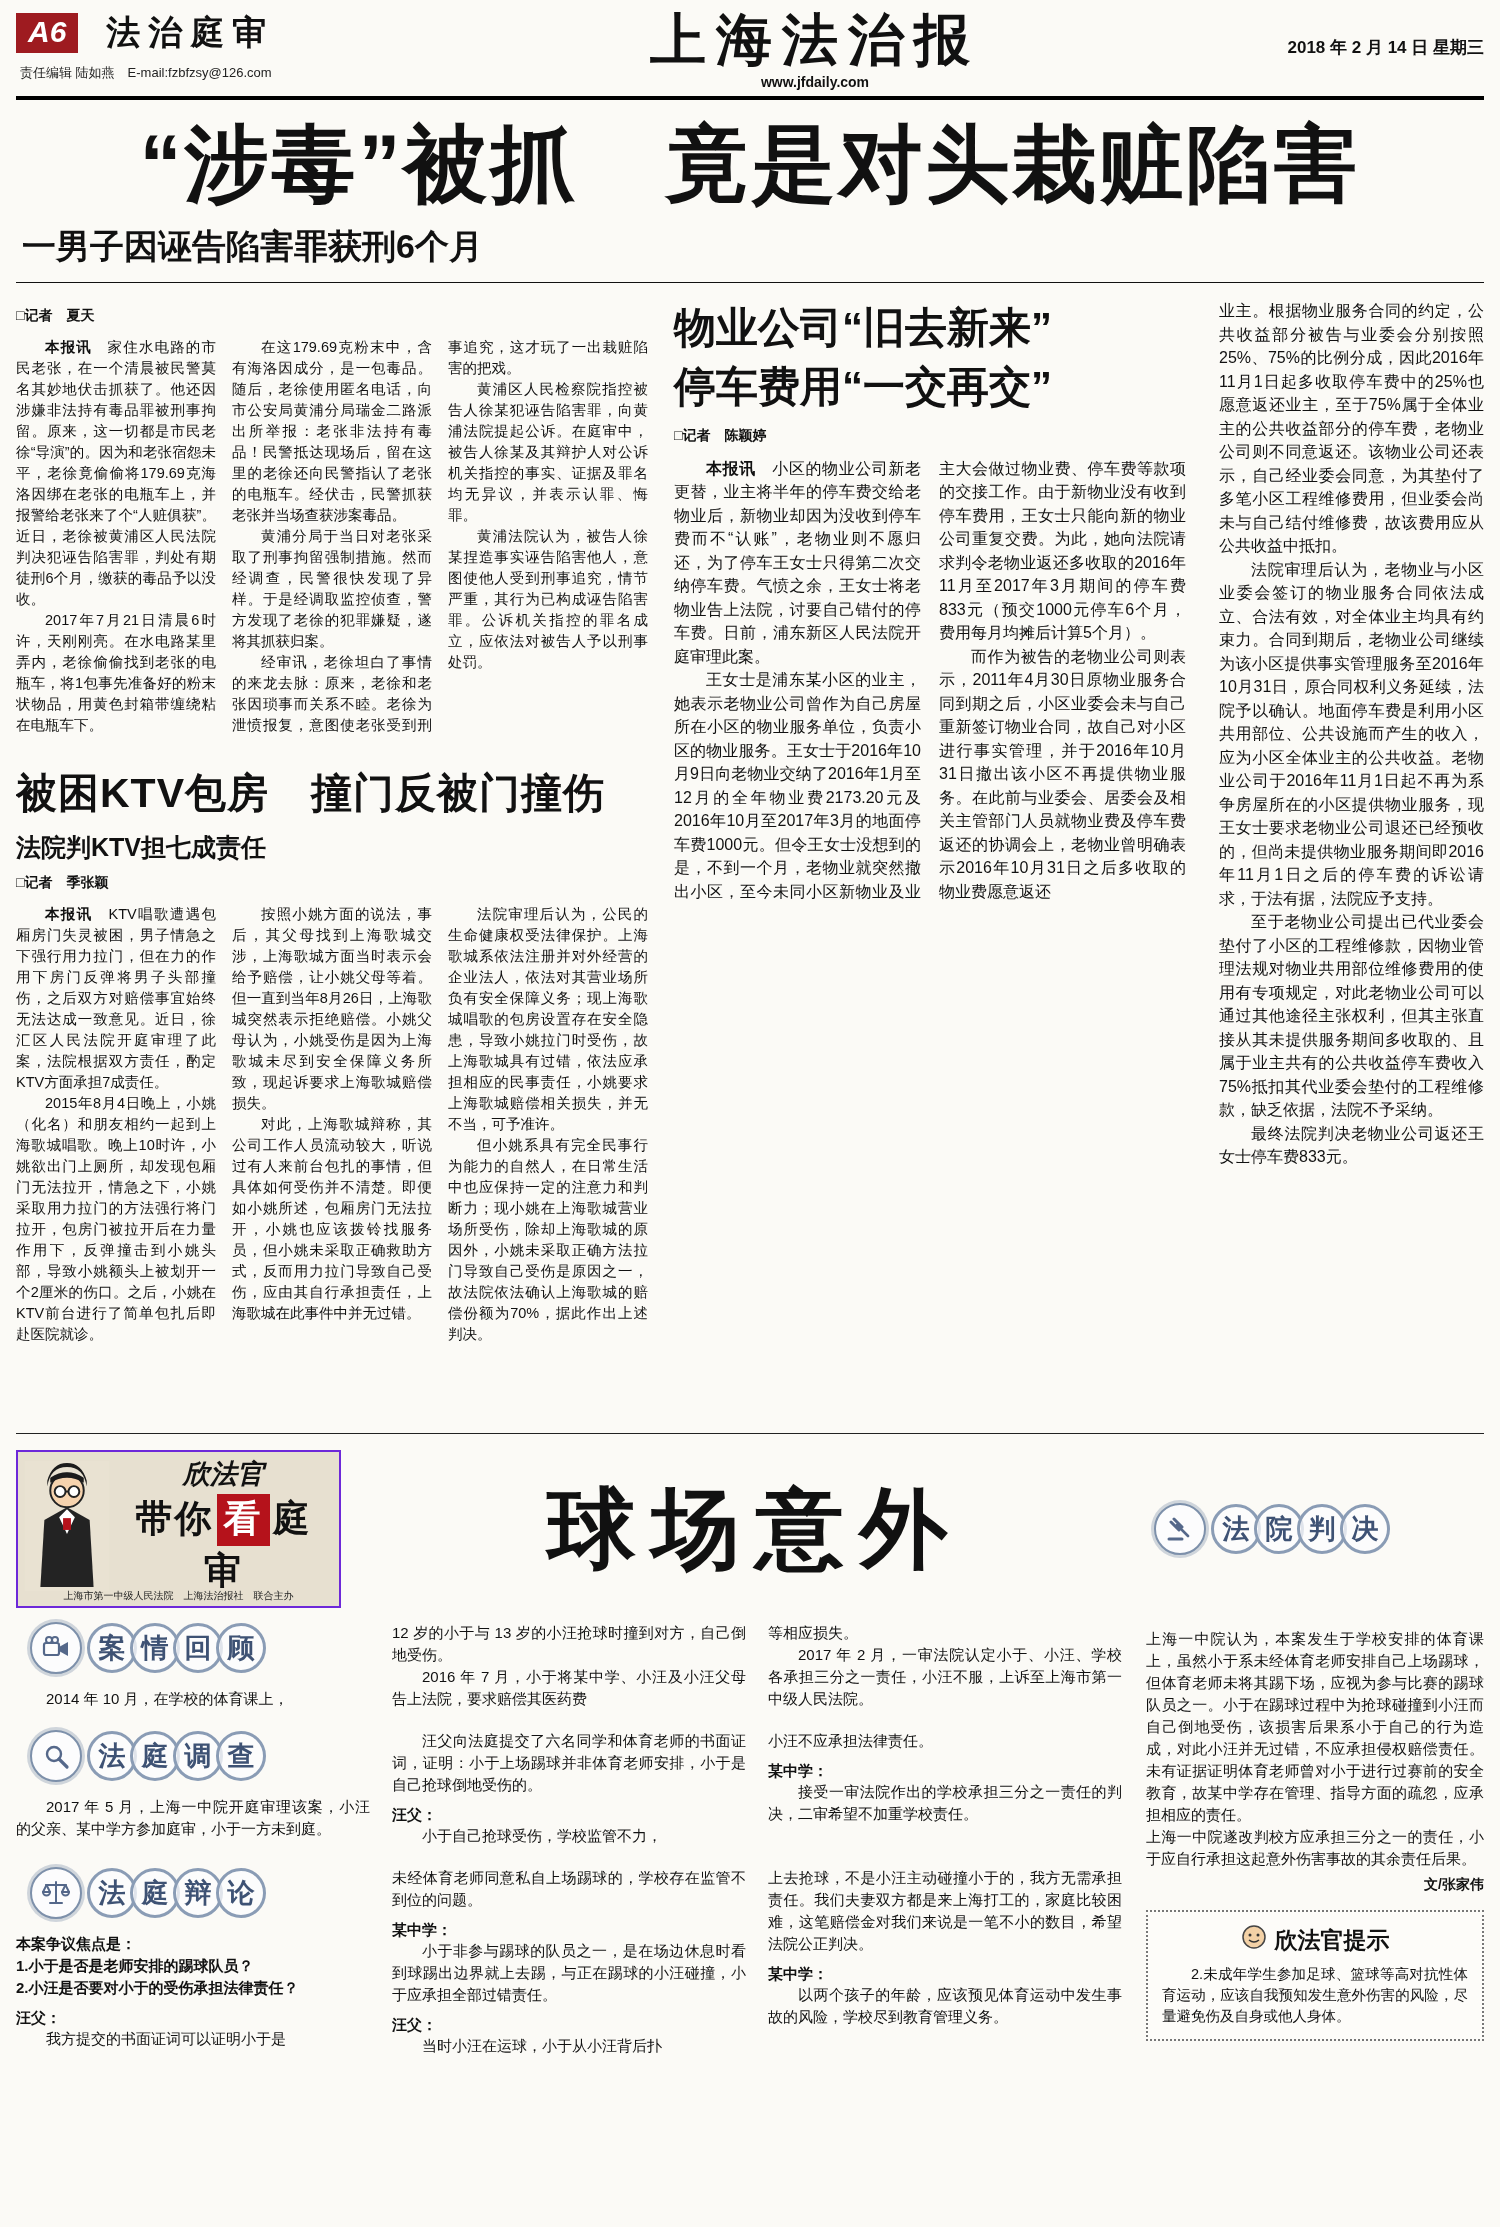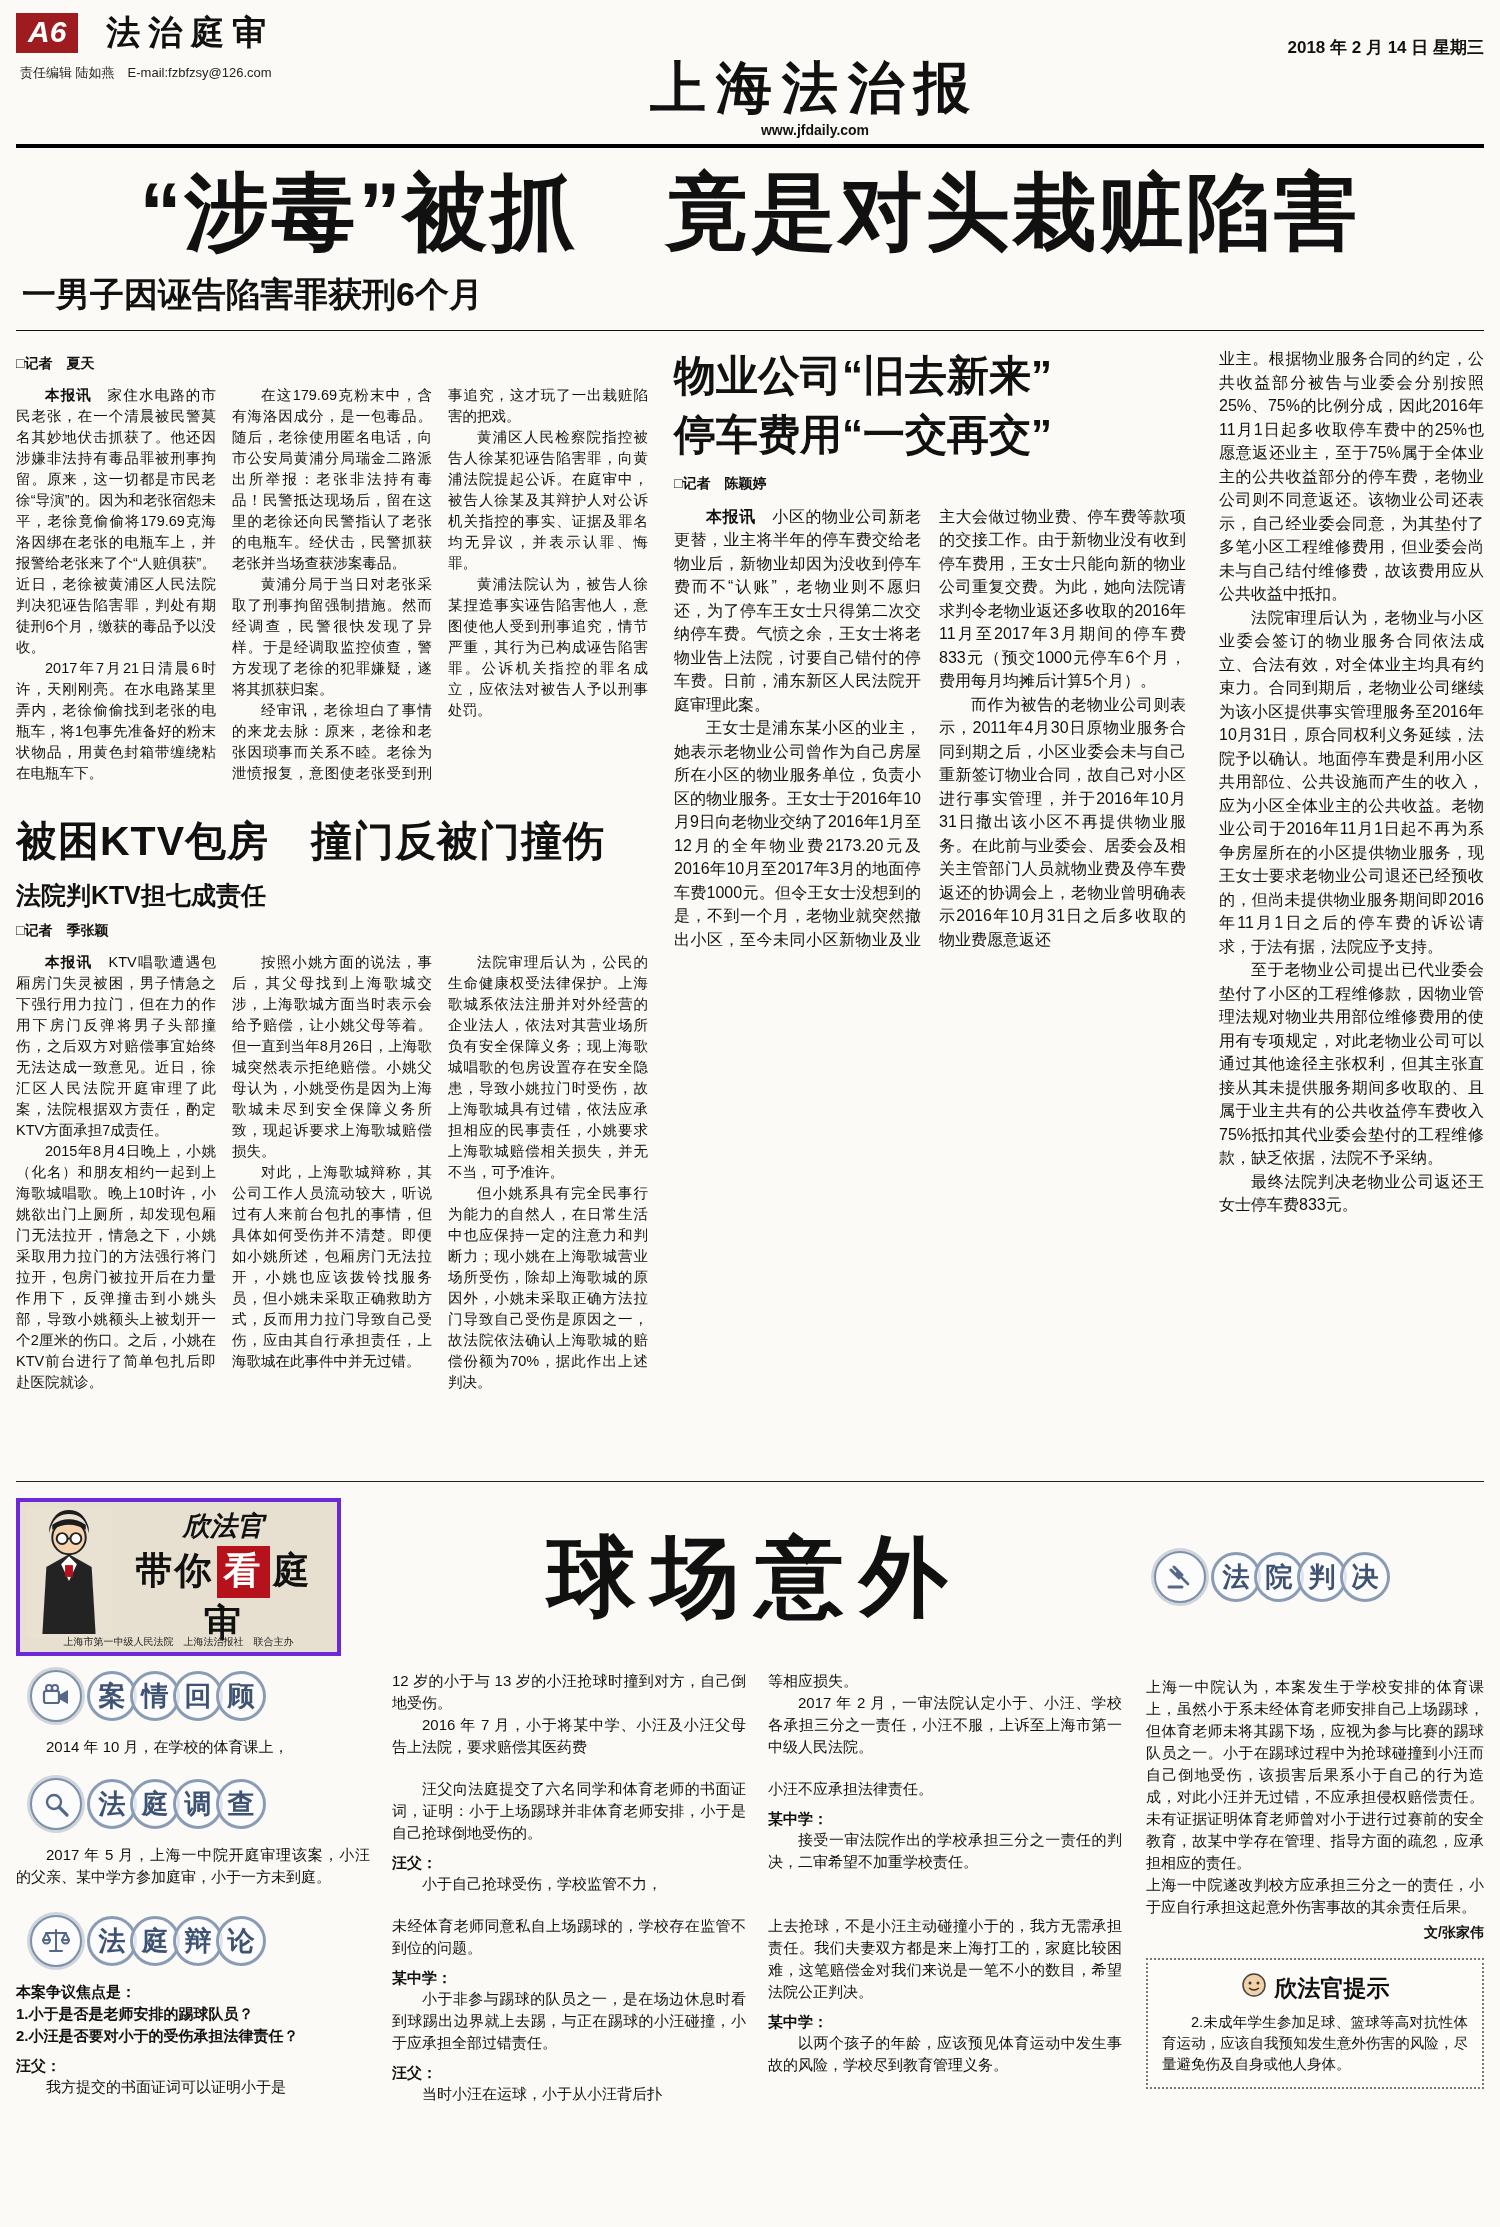--- a/index.html
+++ b/index.html
@@ -8,21 +8,21 @@
   .page{width:1500px;height:2227px;background:#fbfaf6;padding:10px 16px;overflow:hidden;position:relative;}
 
   
   .hdr{display:flex;justify-content:space-between;align-items:flex-start;}
   .hdr-left{width:430px;}
   .hdr-left-top{display:flex;align-items:center;gap:28px;}
   .badge{background:#9e1b20;color:#fff;font-weight:900;font-style:italic;font-size:30px;padding:4px 12px 6px;line-height:1;}
   .section-title{font-size:34px;font-weight:900;letter-spacing:8px;}
   .editor-line{font-size:13px;margin-top:8px;color:#222;padding-left:4px;}
   .hdr-center{flex:1;text-align:center;}
-  .masthead{font-family:"Liberation Serif","DejaVu Serif",serif;font-size:56px;font-weight:900;letter-spacing:10px;line-height:1.1;margin-top:48px;}
+  .masthead{font-family:"Liberation Serif","DejaVu Serif",serif;font-size:56px;font-weight:900;letter-spacing:10px;line-height:1.1;}
   .website{font-size:14px;font-weight:700;margin-top:2px;}
   .hdr-right{width:300px;text-align:right;font-size:17px;font-weight:700;padding-top:26px;}
   .hdr-rule{height:4px;background:#000;margin-top:6px;}
 
   
   .main-headline{font-size:84px;font-weight:900;text-align:center;letter-spacing:3px;line-height:1.15;margin:16px 0 4px;}
   .main-subhead{font-size:34px;font-weight:800;margin:12px 0 12px 6px;}
   .head-rule{height:1px;background:#111;margin-bottom:16px;}
 
   
@@ -39,21 +39,21 @@
   .art-sub{font-size:25px;font-weight:800;margin-bottom:10px;}
   .prop-flex{display:flex;gap:33px;}
   .prop-main{width:512px;flex:none;}
   .prop-side{flex:1;}
   .prop-head{font-size:42px;font-weight:900;line-height:1.4;margin-bottom:10px;}
   .right-zone .para{font-size:16px;line-height:23.5px;}
 
   
   .feature-divider{height:1px;background:#222;margin:14px 0 16px;}
   .feature-top{display:flex;align-items:center;margin-bottom:14px;}
-  .logo-box{width:325px;height:158px;flex:none;background:#e7e0d0;border:4px solid #6d28d9;position:relative;display:flex;gap:8px;padding:6px 10px 20px 6px;}
+  .logo-box{width:325px;height:158px;flex:none;background:#e7e0d0;border:2px solid #6d28d9;position:relative;display:flex;align-items:center;gap:8px;padding:14px 10px 20px 6px;}
   .logo-text{flex:1;text-align:center;}
   .logo-line1{font-family:"Liberation Serif","DejaVu Serif",serif;font-size:27px;font-weight:700;font-style:italic;}
   .logo-line2{font-family:"Liberation Serif","DejaVu Serif",serif;font-size:37px;font-weight:900;letter-spacing:2px;margin-top:2px;}
   .kan{display:inline-block;background:#b5121b;color:#fff;padding:0 7px 2px;margin:0 3px;}
   .logo-org{position:absolute;left:4px;right:4px;bottom:3px;font-size:10px;text-align:center;color:#222;white-space:nowrap;}
   .feature-title{flex:1;text-align:center;font-size:88px;font-weight:900;letter-spacing:16px;text-indent:16px;}
   .stamp{display:flex;align-items:center;}
   .stamp-icon{width:52px;height:52px;border-radius:50%;border:2px solid #7d90aa;box-shadow:0 0 0 3px rgba(125,144,170,.35);display:flex;align-items:center;justify-content:center;background:#fcfcfd;flex:none;margin-right:12px;}
   .stamp-char{width:50px;height:50px;border-radius:50%;border:3px solid #8a9cb5;display:flex;align-items:center;justify-content:center;font-size:27px;font-weight:900;color:#3e5274;background:rgba(252,252,253,.75);margin-left:-7px;flex:none;}
   .verdict-badge{width:330px;flex:none;}

